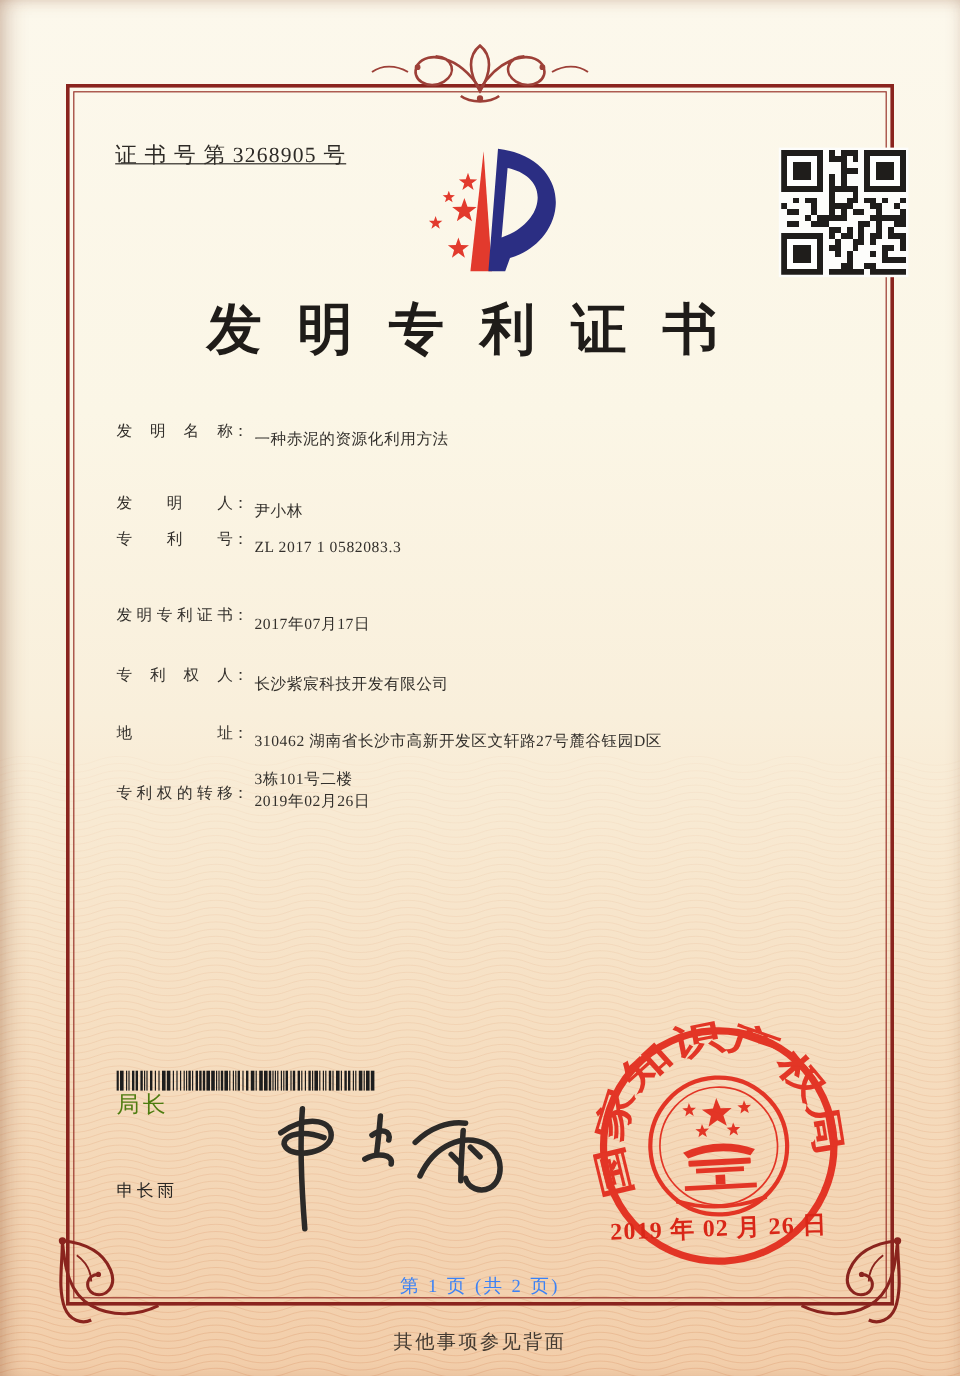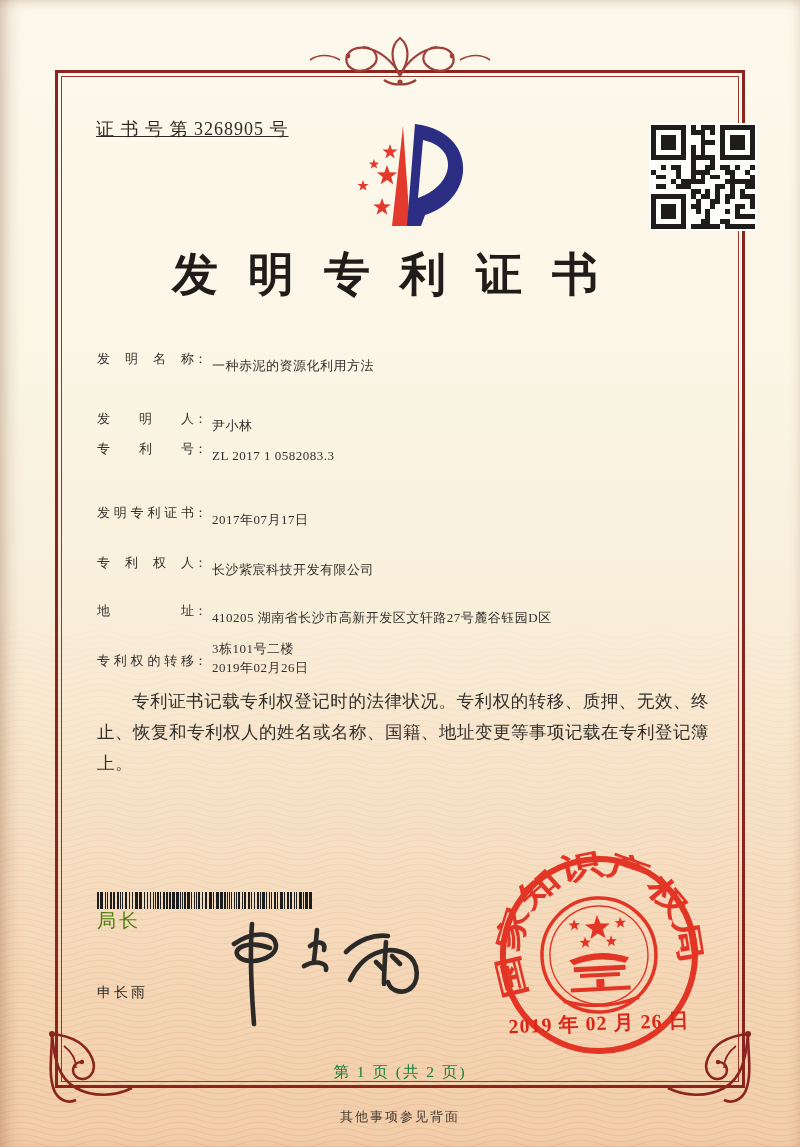--- a/index.html
+++ b/index.html
@@ -24,22 +24,22 @@
   .grant-right{position:absolute;left:358px;top:0;white-space:nowrap;}
   .paras{left:97px;top:686px;width:612px;font-size:17.5px;line-height:31px;text-align:justify;}
   .paras p{margin:0 0 3px 0;text-indent:2em;letter-spacing:.5px;}
   .barcode{left:97px;top:892px;width:216px;height:17px;}
   .director-label{left:97px;top:908px;font-family:"Liberation Sans","DejaVu Sans",sans-serif;font-size:19px;letter-spacing:3px;color:#4d7c0f;}
   .director-name{left:97px;top:984px;font-family:"Liberation Sans","DejaVu Sans",sans-serif;font-size:14px;letter-spacing:3px;color:#2b2825;}
   .signature{left:218px;top:910px;width:220px;height:118px;}
   .seal-wrap{left:494px;top:850px;width:210px;height:212px;transform:rotate(-3deg);}
   .seal-date{left:494px;top:1010px;width:210px;text-align:center;font-size:20px;letter-spacing:1px;
              color:#d92718;font-weight:600;transform:rotate(-2deg);}
-  .page-info{left:0;right:0;top:1062px;text-align:center;font-size:15.5px;letter-spacing:2px;color:#15803d;}
-  .back-note{left:0;right:0;top:1108px;text-align:center;font-size:13px;letter-spacing:2px;color:#433a31;}
+  .page-info{left:0;right:0;top:1062px;text-align:center;font-size:15.5px;letter-spacing:2px;color:#3b82f6;}
+  .back-note{left:0;right:0;top:1108px;text-align:center;font-size:16px;letter-spacing:2px;color:#433a31;}
   .qr-box{left:649px;top:123px;width:108px;height:108px;background:#fdfdfb;padding:2px;box-sizing:border-box;}
   .logo{left:333px;top:118px;width:150px;height:120px;}
   .ornament-top{left:300px;top:34px;width:200px;height:66px;}
   .corner{width:92px;height:78px;}
   .corner-left{left:42px;top:1028px;}
   .corner-right{left:666px;top:1028px;transform:scaleX(-1);}
   svg{display:block;}
   #waves{position:absolute;left:0;top:630px;width:800px;height:517px;pointer-events:none;}
 </style>
 </head>
@@ -344,29 +344,28 @@
 <div class="abs field" style="top:440px">
   <span class="flabel">专利号</span><span class="fcolon">：</span><span class="fvalue">ZL 2017 1 0582083.3</span>
 </div>
 <div class="abs field" style="top:504px">
   <span class="flabel">发明专利证书</span><span class="fcolon">：</span><span class="fvalue">2017年07月17日</span>
 </div>
 <div class="abs field" style="top:554px">
   <span class="flabel">专利权人</span><span class="fcolon">：</span><span class="fvalue">长沙紫宸科技开发有限公司</span>
 </div>
 <div class="abs field" style="top:602px">
-  <span class="flabel">地址</span><span class="fcolon">：</span><span class="fvalue">410205 湖南省长沙市高新开发区文轩路27号麓谷钰园D区
+  <span class="flabel">地址</span><span class="fcolon">：</span><span class="fvalue">310462 湖南省长沙市高新开发区文轩路27号麓谷钰园D区
 3栋101号二楼</span>
 </div>
 <div class="abs field" style="top:652px">
   <span class="flabel">专利权的转移</span><span class="fcolon">：</span><span class="fvalue">2019年02月26日</span>
 </div>
 
 <div class="abs paras">
-  <p>专利证书记载专利权登记时的法律状况。专利权的转移、质押、无效、终止、恢复和专利权人的姓名或名称、国籍、地址变更等事项记载在专利登记簿上。</p>
 </div>
 
 <svg class="abs barcode" id="barcode-svg" viewBox="0 0 216 17" preserveAspectRatio="none" style="fill:#1d1d1d">
     <rect x="0" y="0" width="2" height="17"></rect>
     <rect x="3" y="0" width="3" height="17"></rect>
     <rect x="8" y="0" width="1" height="17"></rect>
     <rect x="10" y="0" width="1" height="17"></rect>
     <rect x="13" y="0" width="2" height="17"></rect>
     <rect x="16" y="0" width="2" height="17"></rect>
     <rect x="20" y="0" width="2" height="17"></rect>

